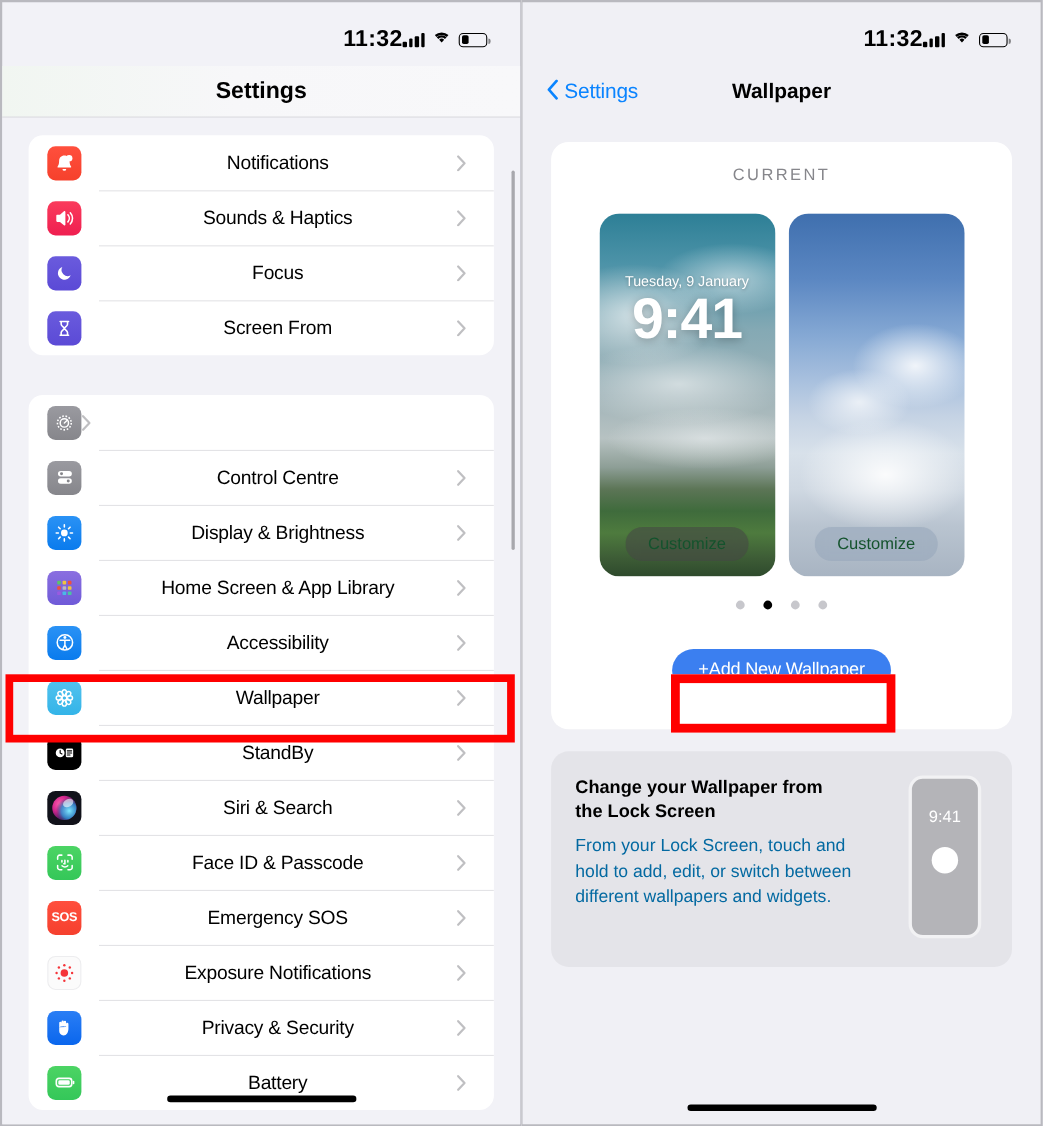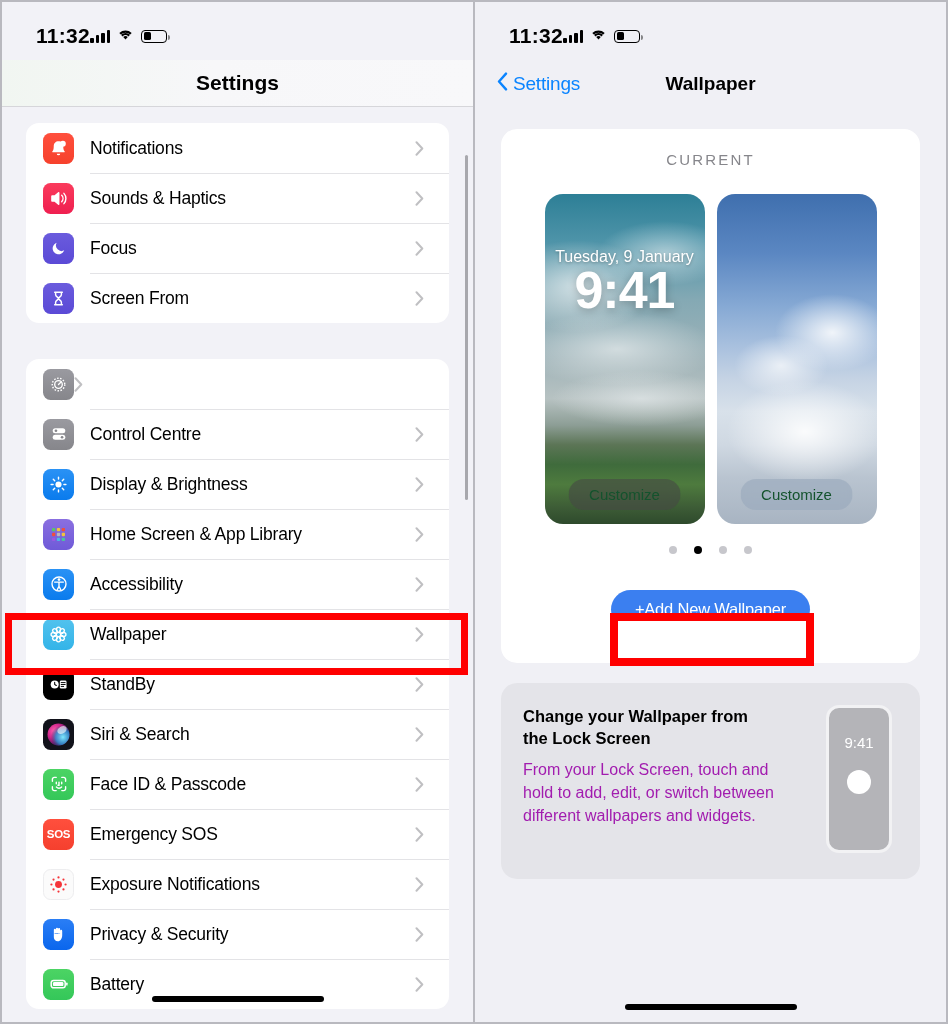--- a/index.html
+++ b/index.html
@@ -12,21 +12,21 @@
   .screens { display: flex; width: 948px; height: 1024px; }
 
   
   .panel { position: relative; width: 474px; height: 1024px; overflow: hidden; }
   .panel.left  { background: #f2f2f7; border: 2px solid #b9b9bf; border-right-width:1px;}
   .panel.right { background: #f0f0f5; border: 2px solid #b9b9bf; border-left-width:1px;}
 
   
   .statusbar {
     height: 58px; display: flex; align-items: center;
-    justify-content: flex-start; padding: 10px 30px 0 34px;
+    justify-content: flex-end; padding: 10px 30px 0 34px;
   }
   .sb-time { font-size: 21px; font-weight: bold; letter-spacing: .3px; color:#000;}
   .sb-icons { display: flex; align-items: center; gap: 7px; }
   .bars { display: flex; align-items: flex-end; gap: 2px; height: 13px; }
   .bars i { display:block; width: 3.5px; background:#000; border-radius:1px; }
   .bars i:nth-child(1){height:5px;} .bars i:nth-child(2){height:7.5px;}
   .bars i:nth-child(3){height:10px;} .bars i:nth-child(4){height:13px;}
   .battery { width: 26px; height: 13px; border: 1.6px solid #000; border-radius: 4px;
              position: relative; padding: 1.6px; }
   .battery::after { content:""; position:absolute; right:-4px; top:4px;
@@ -45,21 +45,21 @@
   .list-scroll { position:relative; height: 919px; overflow:hidden; background:#f2f2f7;}
   .group { background:#fff; border-radius: 13px; margin: 0 24px; overflow:hidden; }
   .group.g1 { margin-top: 16px; }
   .group.g2 { margin-top: 36px; }
   .row { display:flex; align-items:center; height:50px; padding-left:17px; position:relative; }
   .row + .row .sep { position:absolute; left:64px; right:0; top:0; height:1px; background:#e3e3e6; }
   .icon-sq {
     width: 31px; height:31px; border-radius: 7.5px; flex:0 0 auto;
     display:flex; align-items:center; justify-content:center; overflow:hidden;
   }
-  .row-label { flex:1; font-size: 17.5px; color:#000; margin-left: 16px; letter-spacing:-.2px;}
+  .row-label { flex:1; font-size: 17.5px; color:#000; margin-left: 16px; letter-spacing:-.2px;text-align:center;}
   .chev { width:16px; margin-right: 18px; opacity:.32; }
   .chev svg { display:block; }
 
   
   .scrollbar { position:absolute; top:48px; right:5px; width:3.5px; height:345px;
                background:#a8a8ad; border-radius:2px; }
 
   
   .home-ind { position:absolute; bottom:12px; left:50%; transform:translateX(-50%);
               width:172px; height:6px; background:#000; border-radius:4px; }
@@ -92,21 +92,21 @@
   .sky { position:absolute; inset:0;
          background:
            radial-gradient(ellipse 70% 20% at 20% 28%, rgba(255,255,255,.65), transparent 70%),
            radial-gradient(ellipse 60% 14% at 75% 18%, rgba(255,255,255,.5), transparent 70%),
            radial-gradient(ellipse 90% 16% at 45% 47%, rgba(255,255,255,.55), transparent 70%),
            radial-gradient(ellipse 80% 12% at 60% 62%, rgba(236,240,242,.6), transparent 70%),
            linear-gradient(180deg,#2d7f96 0%, #4d93a8 14%, #84a9b4 32%, #9fb3b8 50%,
                            #b7c2c2 62%, #8d9e96 70%, #5c7556 76%, #3f6b3c 82%,
                            #4e7b3e 88%, #3d5c36 95%, #2e4a2c 100%); }
   .ls-date { position:absolute; top:54px; left:0; right:0; text-align:center;
-             font-size:16px; color:#fff; text-shadow:0 1px 3px rgba(0,0,0,.3); }
+             font-size:13px; color:#fff; text-shadow:0 1px 3px rgba(0,0,0,.3); }
   .ls-time { position:absolute; top:66px; left:0; right:0; text-align:center;
              font-size:52px; font-weight:bold; color:#fff; letter-spacing:-1px;
              text-shadow:0 2px 8px rgba(0,0,0,.25); }
   .snow { position:absolute; inset:0;
           background:
             radial-gradient(ellipse 55% 18% at 72% 42%, rgba(255,255,255,.85), transparent 65%),
             radial-gradient(ellipse 45% 14% at 40% 52%, rgba(255,255,255,.7), transparent 65%),
             radial-gradient(ellipse 70% 22% at 55% 72%, rgba(255,255,255,.9), transparent 70%),
             linear-gradient(180deg,#3f6fae 0%, #5b87c2 18%, #86a9d4 34%, #a8c0de 46%,
                             #c5d3e4 56%, #d8e1ea 66%, #cfd8e2 76%, #b9c4d0 86%, #a8b4c2 100%); }
@@ -124,21 +124,21 @@
   .addnew { background:#3b7ff0; color:#fff; font-size:16.5px;
             padding:10px 24px; border-radius:22px; border:none; cursor:pointer;
             font-family:inherit; letter-spacing:-.2px; }
 
   
   .info-card { margin:20px 26px 0 26px; background:#e4e4e9; border-radius:16px;
                display:flex; padding:22px 22px 26px 22px; gap:28px; }
   .info-text { flex:1; }
   .info-title { font-size:16.5px; font-weight:bold; color:#000; line-height:1.35;
                 max-width: 250px; }
-  .info-body { font-size:16px; color:#a21caf; line-height:1.45; margin-top:8px;
+  .info-body { font-size:16px; color:#0369a1; line-height:1.45; margin-top:8px;
                max-width: 258px; }
   .mini-phone { width:66px; height:148px; border:3px solid #f2f2f4; border-radius:13px;
                 background:#b4b4b8; position:relative; flex:0 0 auto; align-self:center;
                 margin-right:6px; }
   .mini-phone .t { position:absolute; top:26px; left:0; right:0; text-align:center;
                    color:#fff; font-size:15px; font-weight:500; }
   .mini-phone .circ { position:absolute; top:62px; left:50%; transform:translateX(-50%);
                       width:24px;height:24px;border-radius:50%;background:#fff; }
 </style>
 </head>

